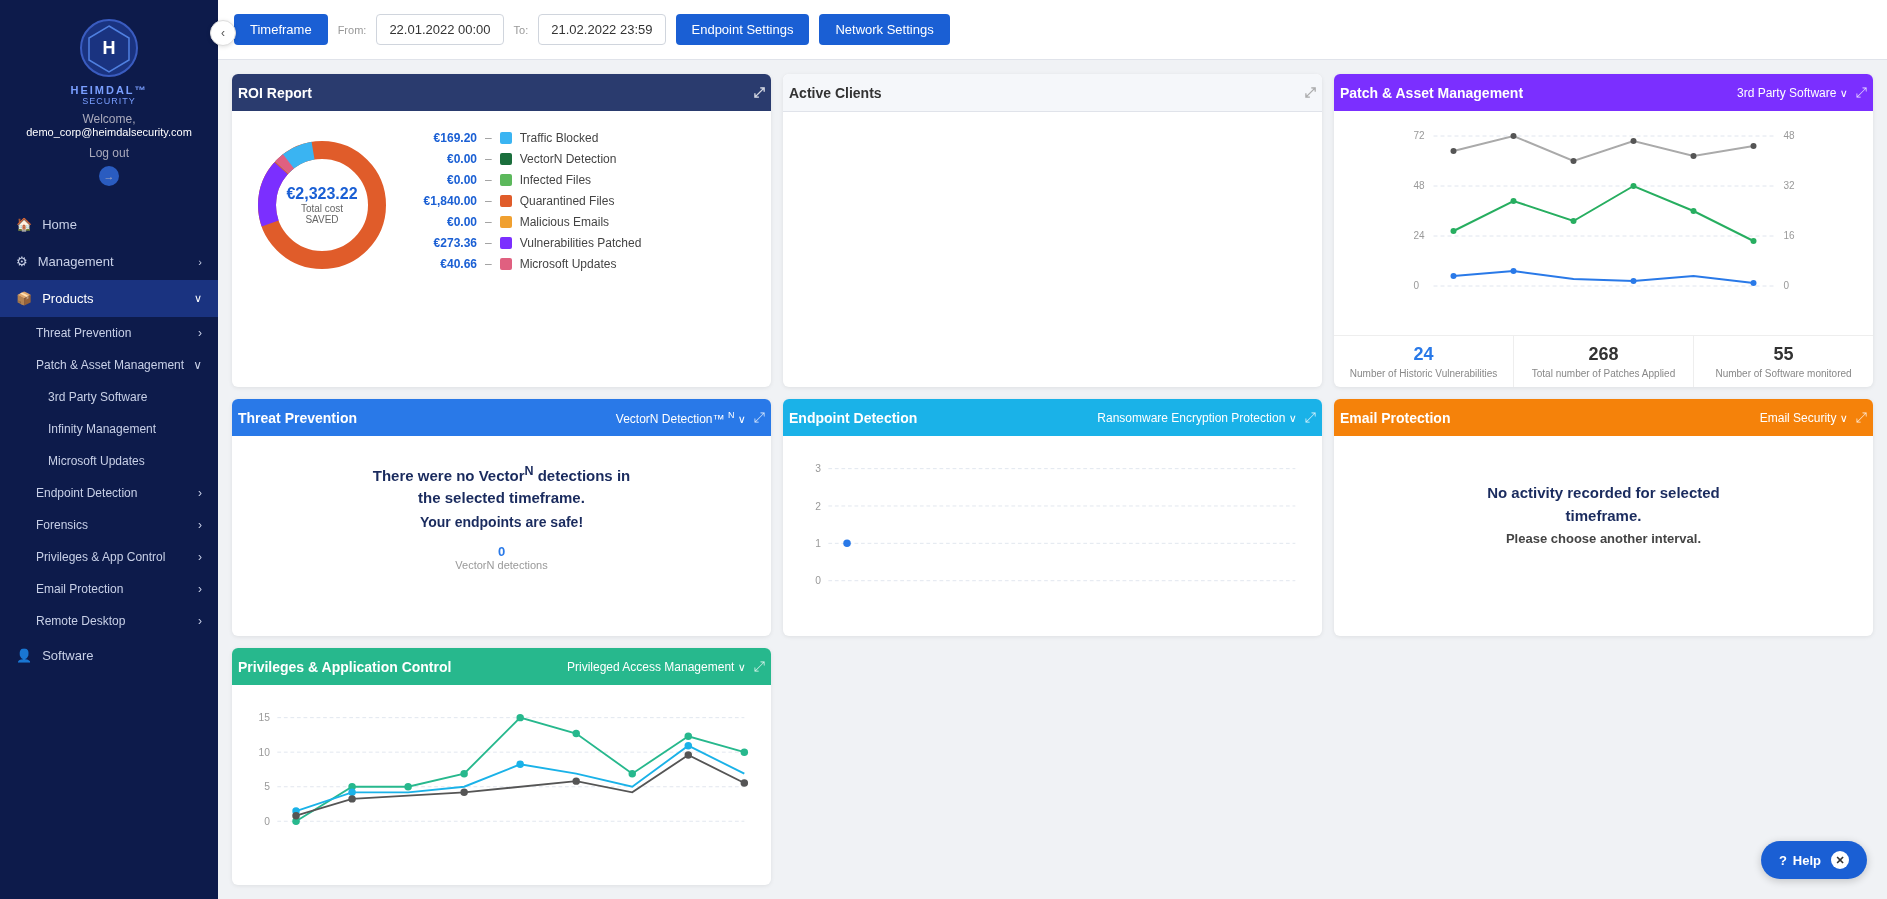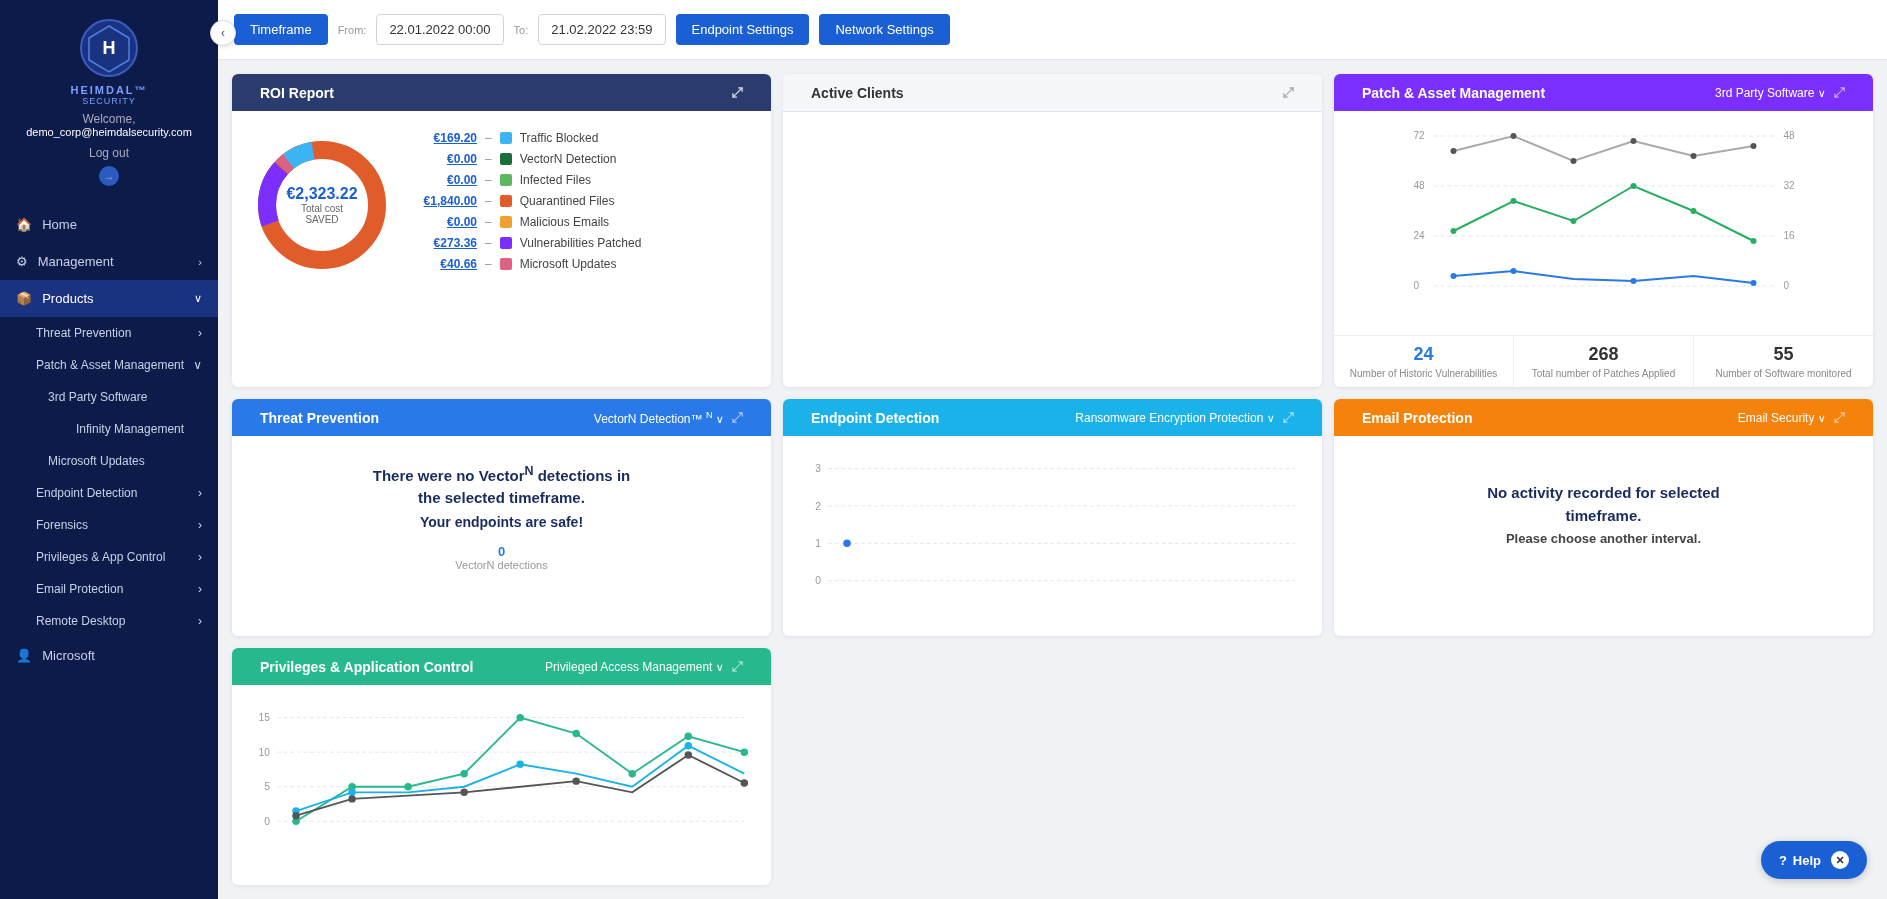--- a/index.html
+++ b/index.html
@@ -127,21 +127,21 @@
       border-radius: 6px;
       overflow: hidden;
       box-shadow: 0 1px 4px rgba(0,0,0,0.08);
       display: flex;
       flex-direction: column;
     }
     .card-header {
       display: flex;
       align-items: center;
       justify-content: space-between;
-      padding: 10px 28px;
+      padding: 10px 6px;
       font-size: 14px;
       font-weight: 600;
       color: #fff;
     }
     .card-header .header-right {
       display: flex;
       align-items: center;
       gap: 8px;
       font-size: 12px;
       font-weight: 400;
@@ -160,21 +160,21 @@
     .donut-center .amount { font-size: 16px; font-weight: 700; color: #1a5fd4; text-align: right; }
     .donut-center .label { font-size: 10px; color: #666; }
     .roi-legend { flex: 1; }
     .roi-row {
       display: flex;
       align-items: center;
       gap: 8px;
       margin-bottom: 7px;
       font-size: 12px;
     }
-    .roi-amount { color: #1a5fd4; font-weight: 600; min-width: 65px; text-align: right; text-decoration: underline; }
+    .roi-amount { color: #1a5fd4; font-weight: 600; min-width: 65px; text-align: right; }
     .roi-dash { color: #999; }
     .roi-dot { width: 12px; height: 12px; border-radius: 2px; flex-shrink: 0; }
     .roi-label { color: #444; }
 
     
     .active-clients-card .card-header { background: #f5f7fa; color: #333; border-bottom: 1px solid #e0e3ea; }
     .active-clients-body { display: flex; align-items: center; justify-content: center; height: 100%; }
 
     
     .threat-card .card-header { background: #2979e8; }
@@ -306,21 +306,21 @@
 
     <div class="nav-sub-item">
       <span>Patch &amp; Asset Management</span>
       <span class="arrow" style="margin-left:auto;">∨</span>
     </div>
 
     <div class="nav-sub-item" style="padding-left:48px;">
       <span>3rd Party Software</span>
     </div>
 
-    <div class="nav-sub-item" style="padding-left:76px;">
+    <div class="nav-sub-item" style="padding-left:48px;">
       <span>Infinity Management</span>
     </div>
 
     <div class="nav-sub-item" style="padding-left:48px;">
       <span>Microsoft Updates</span>
     </div>
 
     <div class="nav-sub-item">
       <span>Endpoint Detection</span>
       <span class="arrow" style="margin-left:auto;">›</span>
@@ -341,21 +341,21 @@
       <span class="arrow" style="margin-left:auto;">›</span>
     </div>
 
     <div class="nav-sub-item">
       <span>Remote Desktop</span>
       <span class="arrow" style="margin-left:auto;">›</span>
     </div>
 
     <div class="nav-item">
       <span>👤</span>
-      <span>Microsoft</span>
+      <span>Software</span>
     </div>
   </div>
 </div>
 
 <div class="sidebar-collapse">‹</div>
 
 <div id="main">
 
   <div id="toolbar">
     <button class="btn-blue">Timeframe</button>

